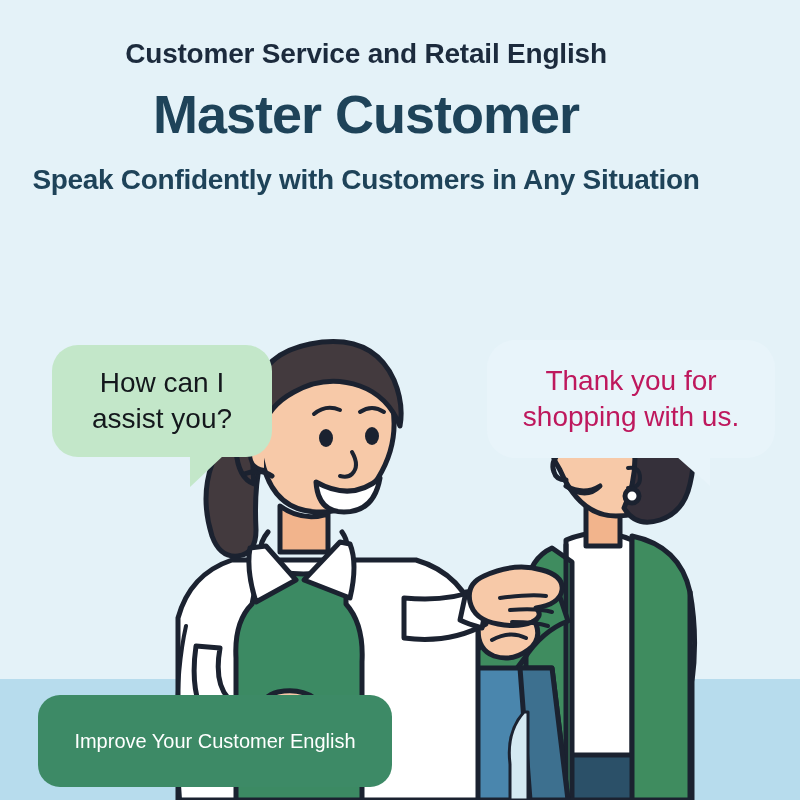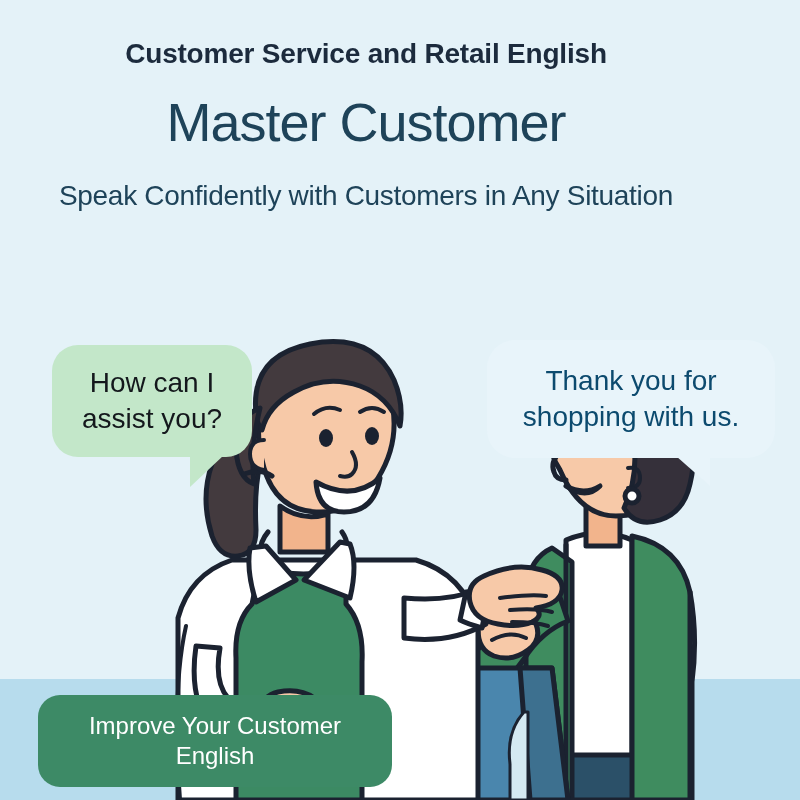--- a/index.html
+++ b/index.html
@@ -46,34 +46,34 @@
   .eyebrow {
     margin: 0;
     padding-top: 38px;
     font-size: 28px;
     font-weight: bold;
     letter-spacing: -0.2px;
     color: #1c2b3d;
     line-height: 1.15;
   }
   .headline {
-    margin: 8px;
+    margin: 0;
     padding-top: 14px;
     font-size: 54px;
-    font-weight: normal;
+    font-weight: bold;
     color: #1e4359;
     line-height: 1.12;
     letter-spacing: -1px;
   }
   .headline .hl-line { display: block; }
   .subhead {
     margin: 0;
     padding-top: 18px;
     font-size: 28px;
-    font-weight: normal;
+    font-weight: bold;
     color: #1e4359;
     line-height: 1.2;
     letter-spacing: -0.3px;
   }
 
   
   .bubble {
     position: absolute;
     box-sizing: border-box;
     display: flex;
@@ -83,21 +83,21 @@
     z-index: 35;
   }
   .bubble .btxt {
     display: block;
     white-space: pre-line;
     line-height: 1.28;
   }
   .bubble-left {
     left: 52px;
     top: 345px;
-    width: 200px;
+    width: 220px;
     height: 112px;
     background: #c3e7c9;
     border-radius: 26px;
     color: #14181c;
     font-size: 28px;
   }
   .bubble-left .tail {
     position: absolute;
     left: 138px;
     bottom: -30px;
@@ -106,21 +106,21 @@
     border-right: 14px solid transparent;
     border-bottom: 32px solid transparent;
   }
   .bubble-right {
     left: 487px;
     top: 340px;
     width: 288px;
     height: 118px;
     background: #e8f4fa;
     border-radius: 28px;
-    color: #0c4a6e;
+    color: #be185d;
     font-size: 28px;
   }
   .bubble-right .tail {
     position: absolute;
     left: 175px;
     bottom: -28px;
     width: 0; height: 0;
     border-right: 34px solid #e8f4fa;
     border-left: 14px solid transparent;
     border-bottom: 30px solid transparent;
@@ -138,21 +138,21 @@
   .cta {
     position: absolute;
     left: 38px;
     top: 695px;
     width: 354px;
     height: 92px;
     box-sizing: border-box;
     background: #3d8a66;
     border-radius: 22px;
     color: #ffffff;
-    font-size: 24px;
+    font-size: 20px;
     line-height: 1.24;
     display: flex;
     align-items: center;
     justify-content: center;
     text-align: center;
     padding: 6px 16px;
     z-index: 50;
     cursor: pointer;
   }
   .cta .ctxt { display: block; }

